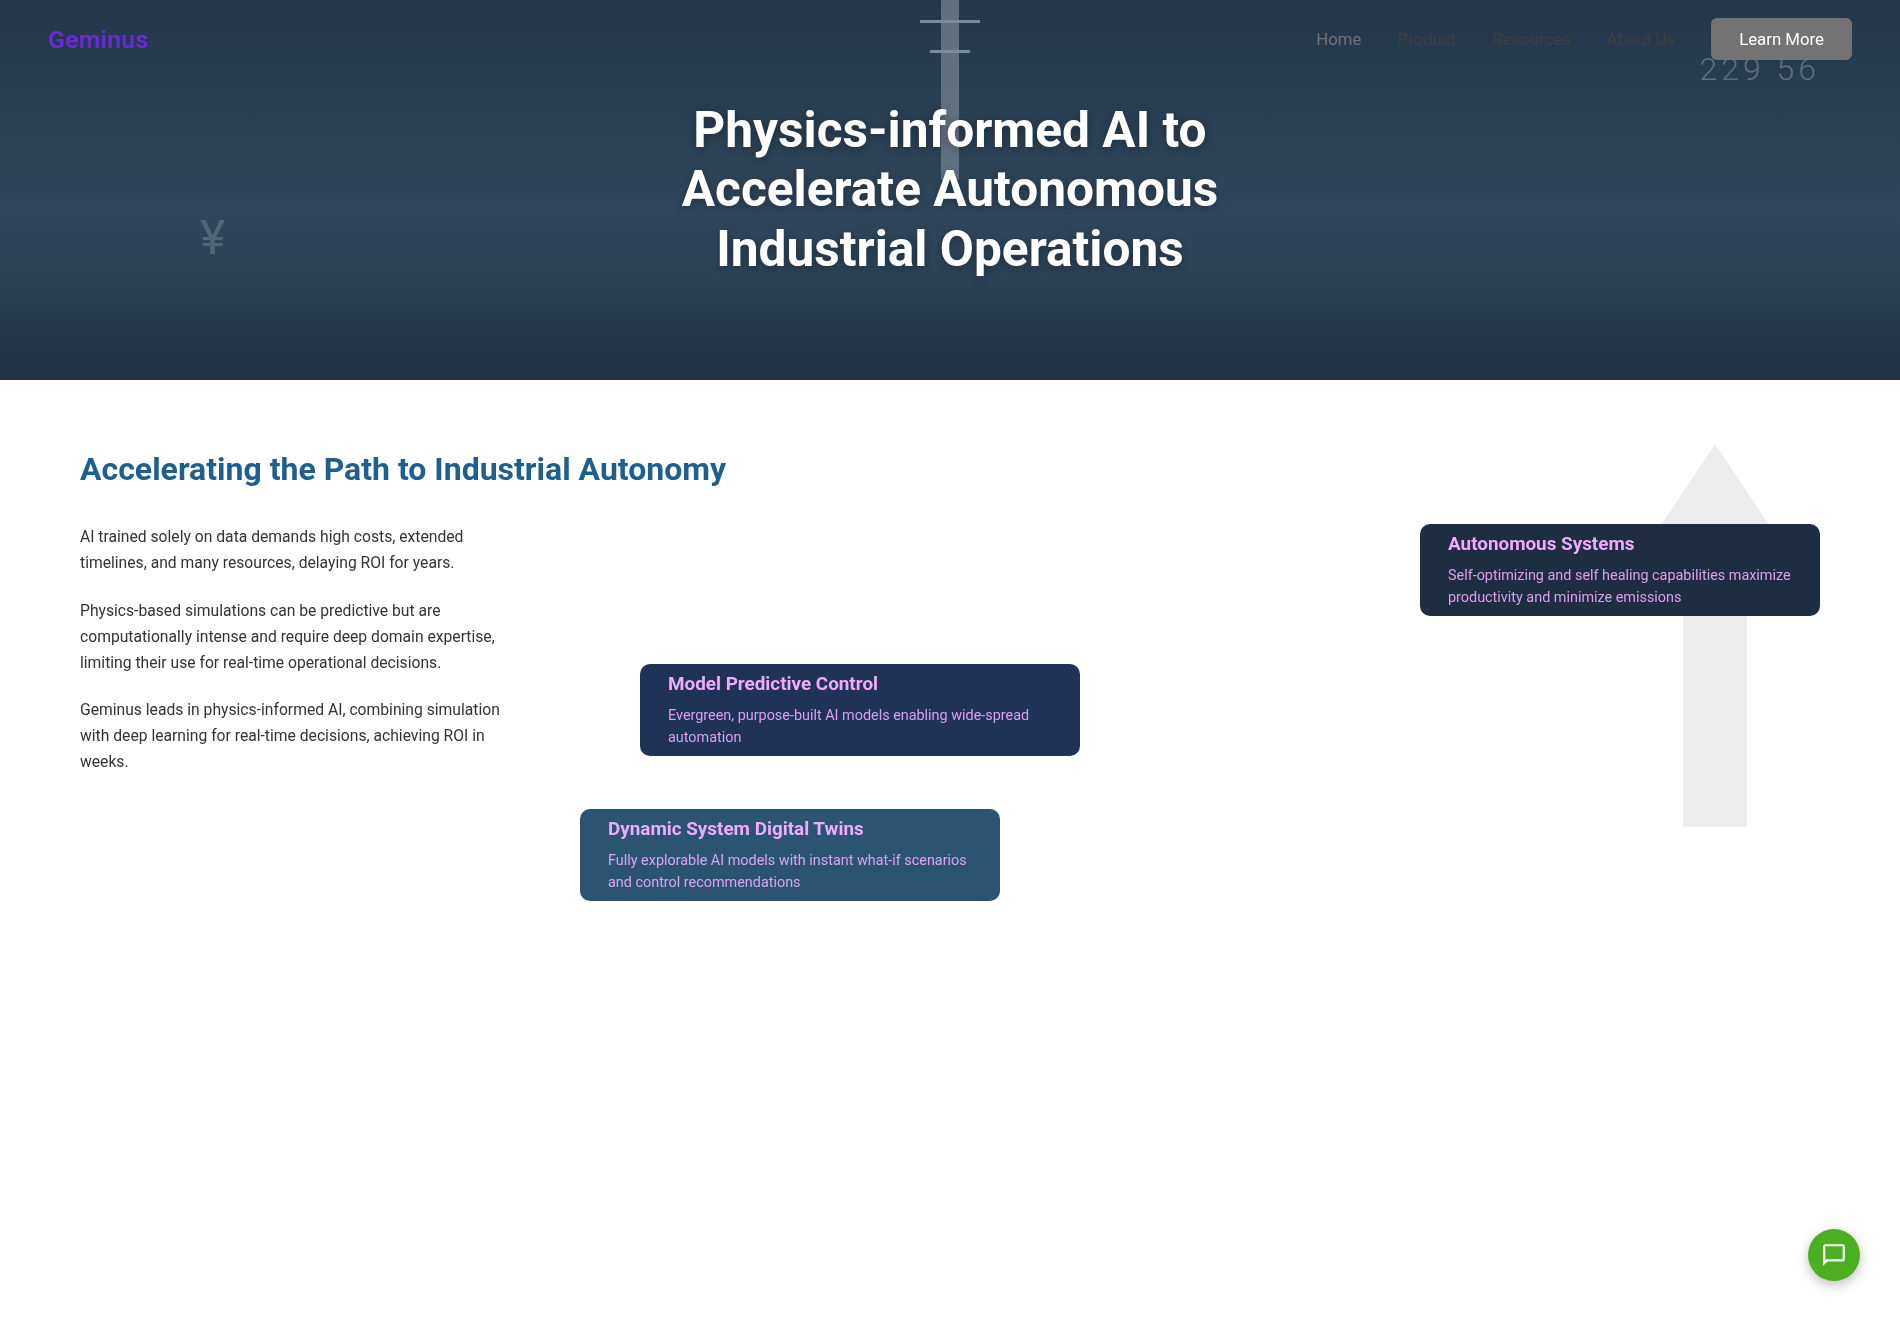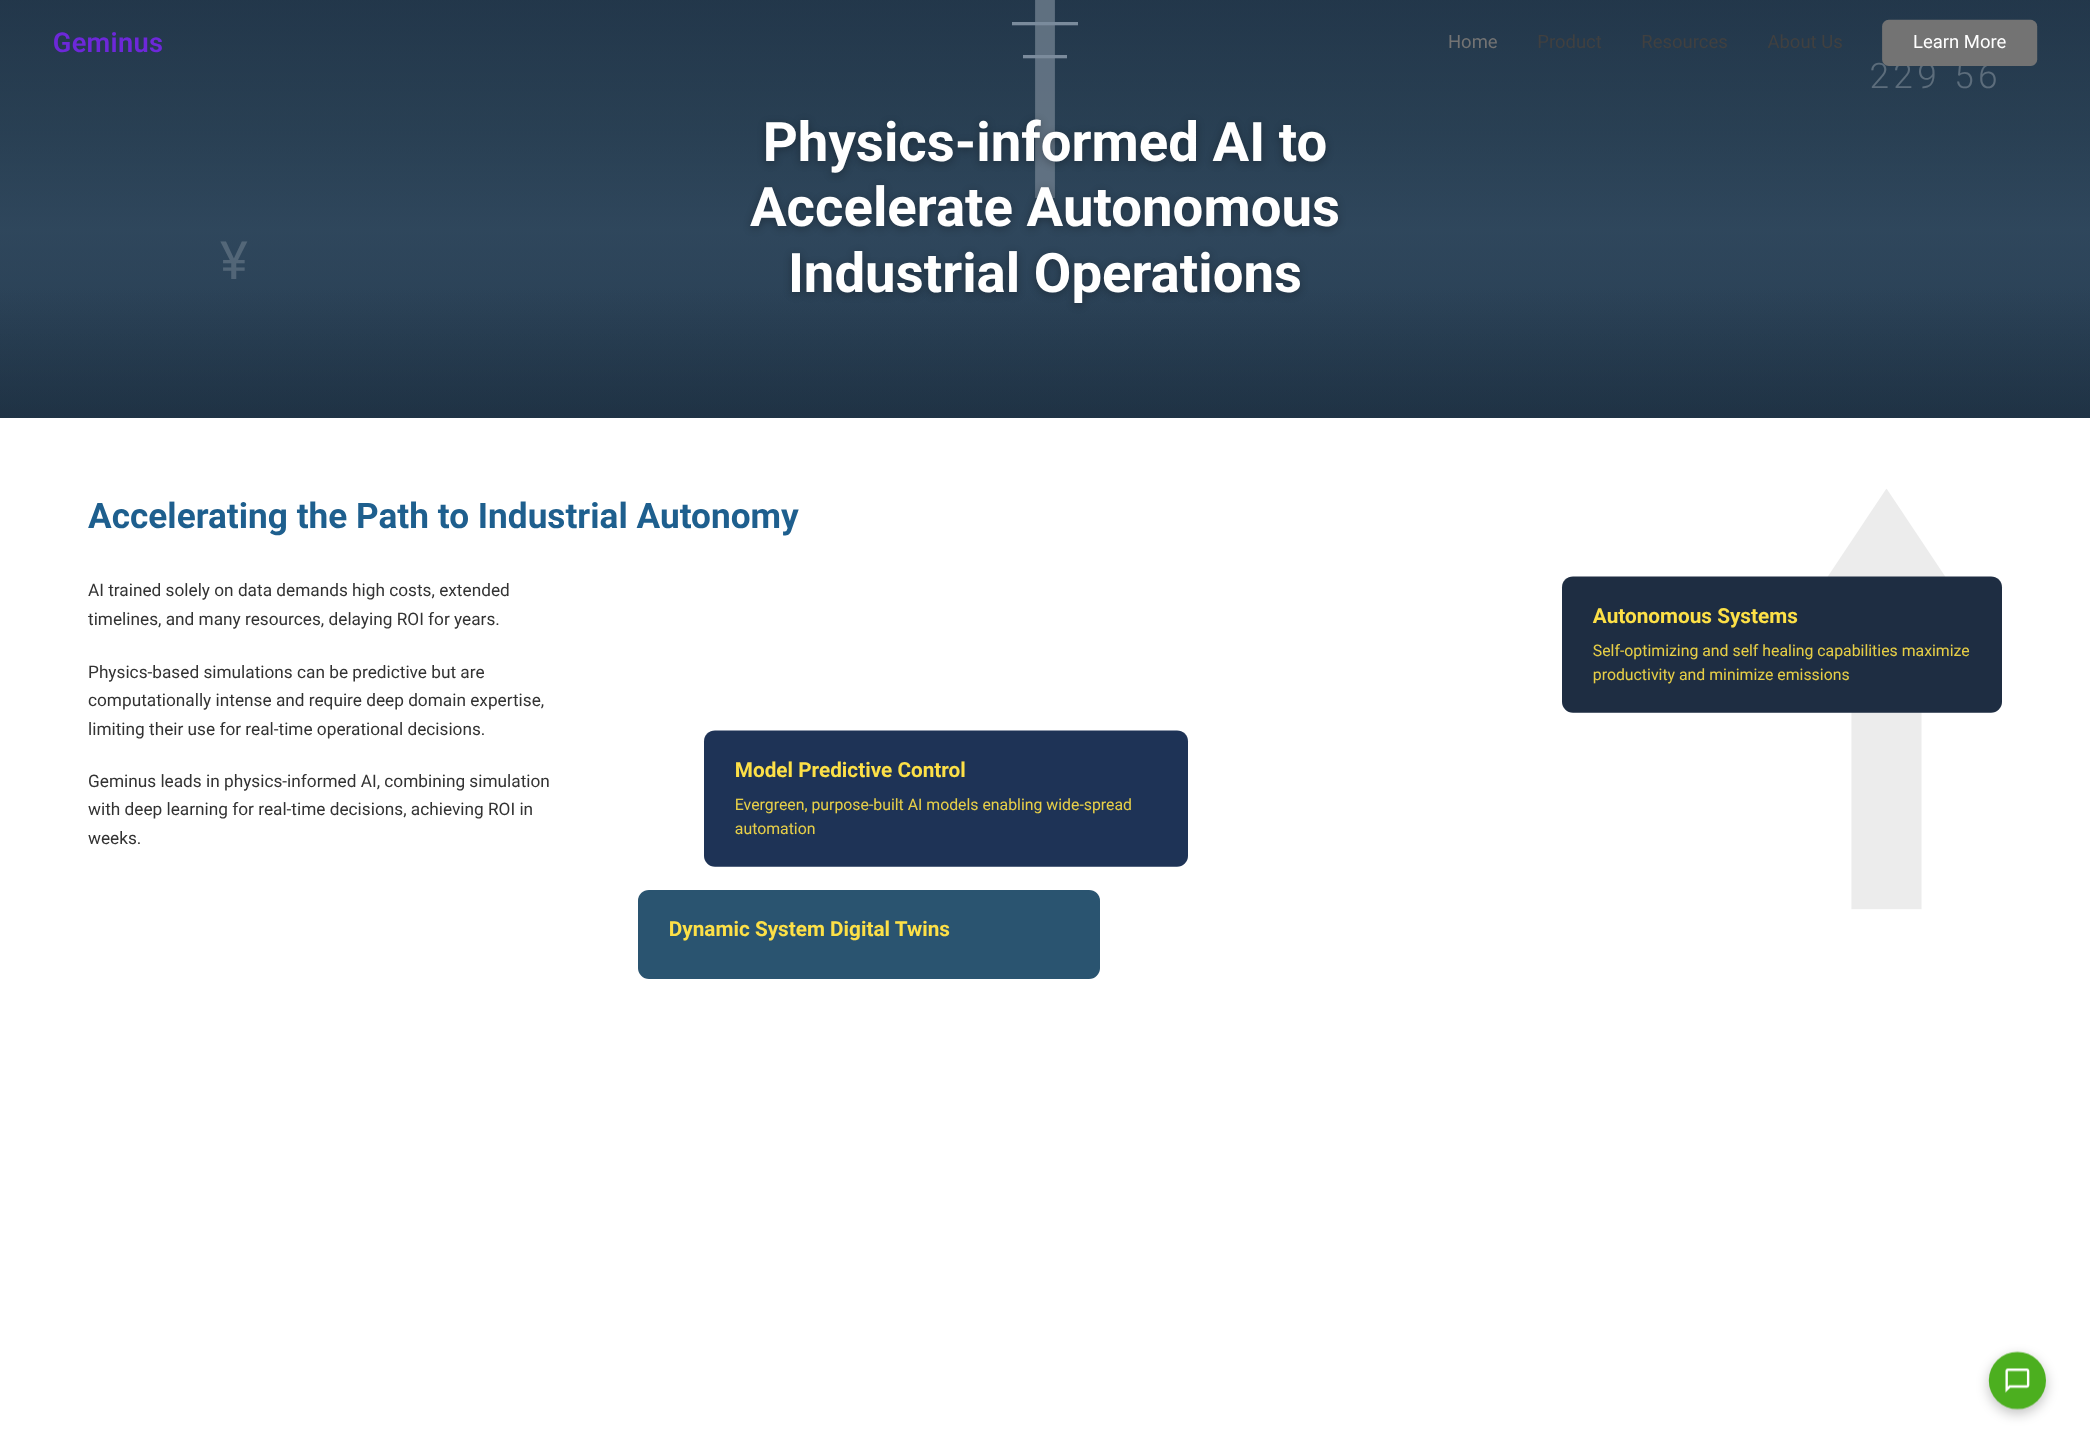--- a/index.html
+++ b/index.html
@@ -158,22 +158,22 @@
     .cards-area {
       flex: 1;
       position: relative;
       min-height: 480px;
     }
 
     
     .card {
       position: absolute;
       border-radius: 10px;
-      padding: 24px 28px;
-      color: #fde047;
+      padding: 8px 28px;
+      color: #f0abfc;
     }
     .card-title {
       font-size: 1.18rem;
       font-weight: 700;
       margin-bottom: 10px;
     }
     .card-desc {
       font-size: 0.9rem;
       line-height: 1.5;
       opacity: 0.9;
@@ -306,20 +306,21 @@
         <div class="card-desc">Self-optimizing and self healing capabilities maximize productivity and minimize emissions</div>
       </div>
 
       <div class="card card-mpc">
         <div class="card-title">Model Predictive Control</div>
         <div class="card-desc">Evergreen, purpose-built AI models enabling wide-spread automation</div>
       </div>
 
       <div class="card card-digital">
         <div class="card-title">Dynamic System Digital Twins</div>
+        <div class="card-desc">Fully explorable AI models with instant what-if scenarios and control recommendations</div>
       </div>
     </div>
   </div>
 </section>
 
 <div class="chat-btn">
   <svg viewBox="0 0 24 24" xmlns="http://www.w3.org/2000/svg">
     <path d="M20 2H4c-1.1 0-2 .9-2 2v18l4-4h14c1.1 0 2-.9 2-2V4c0-1.1-.9-2-2-2zm0 14H5.2L4 17.2V4h16v12z"></path>
   </svg>
 </div>

